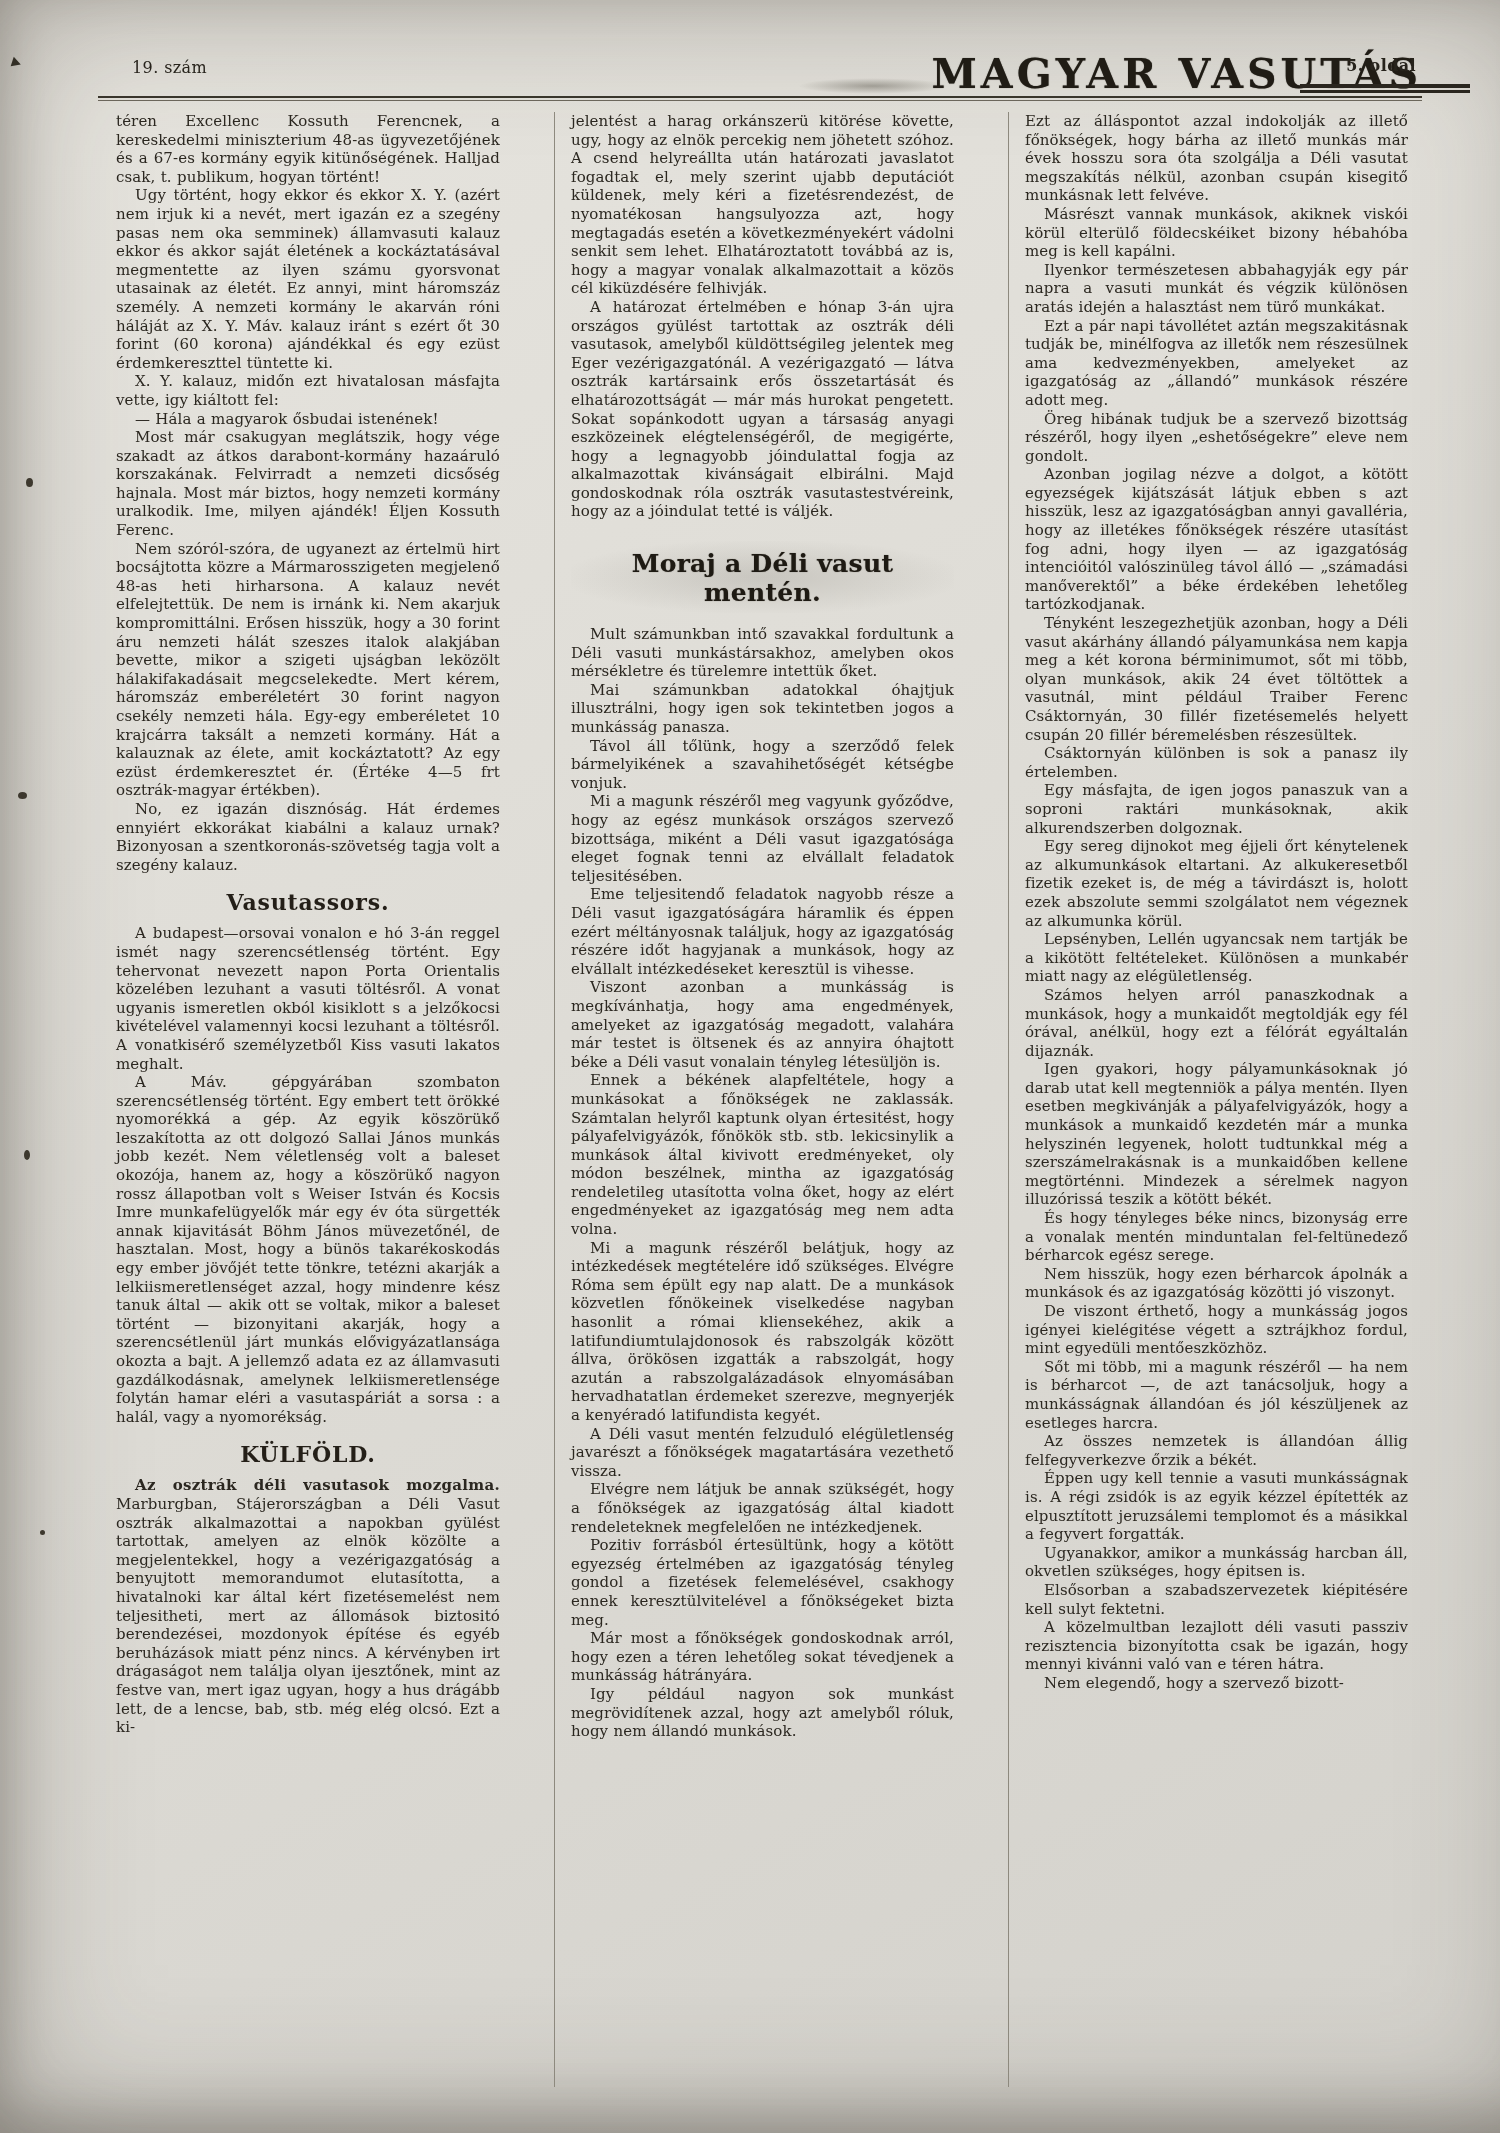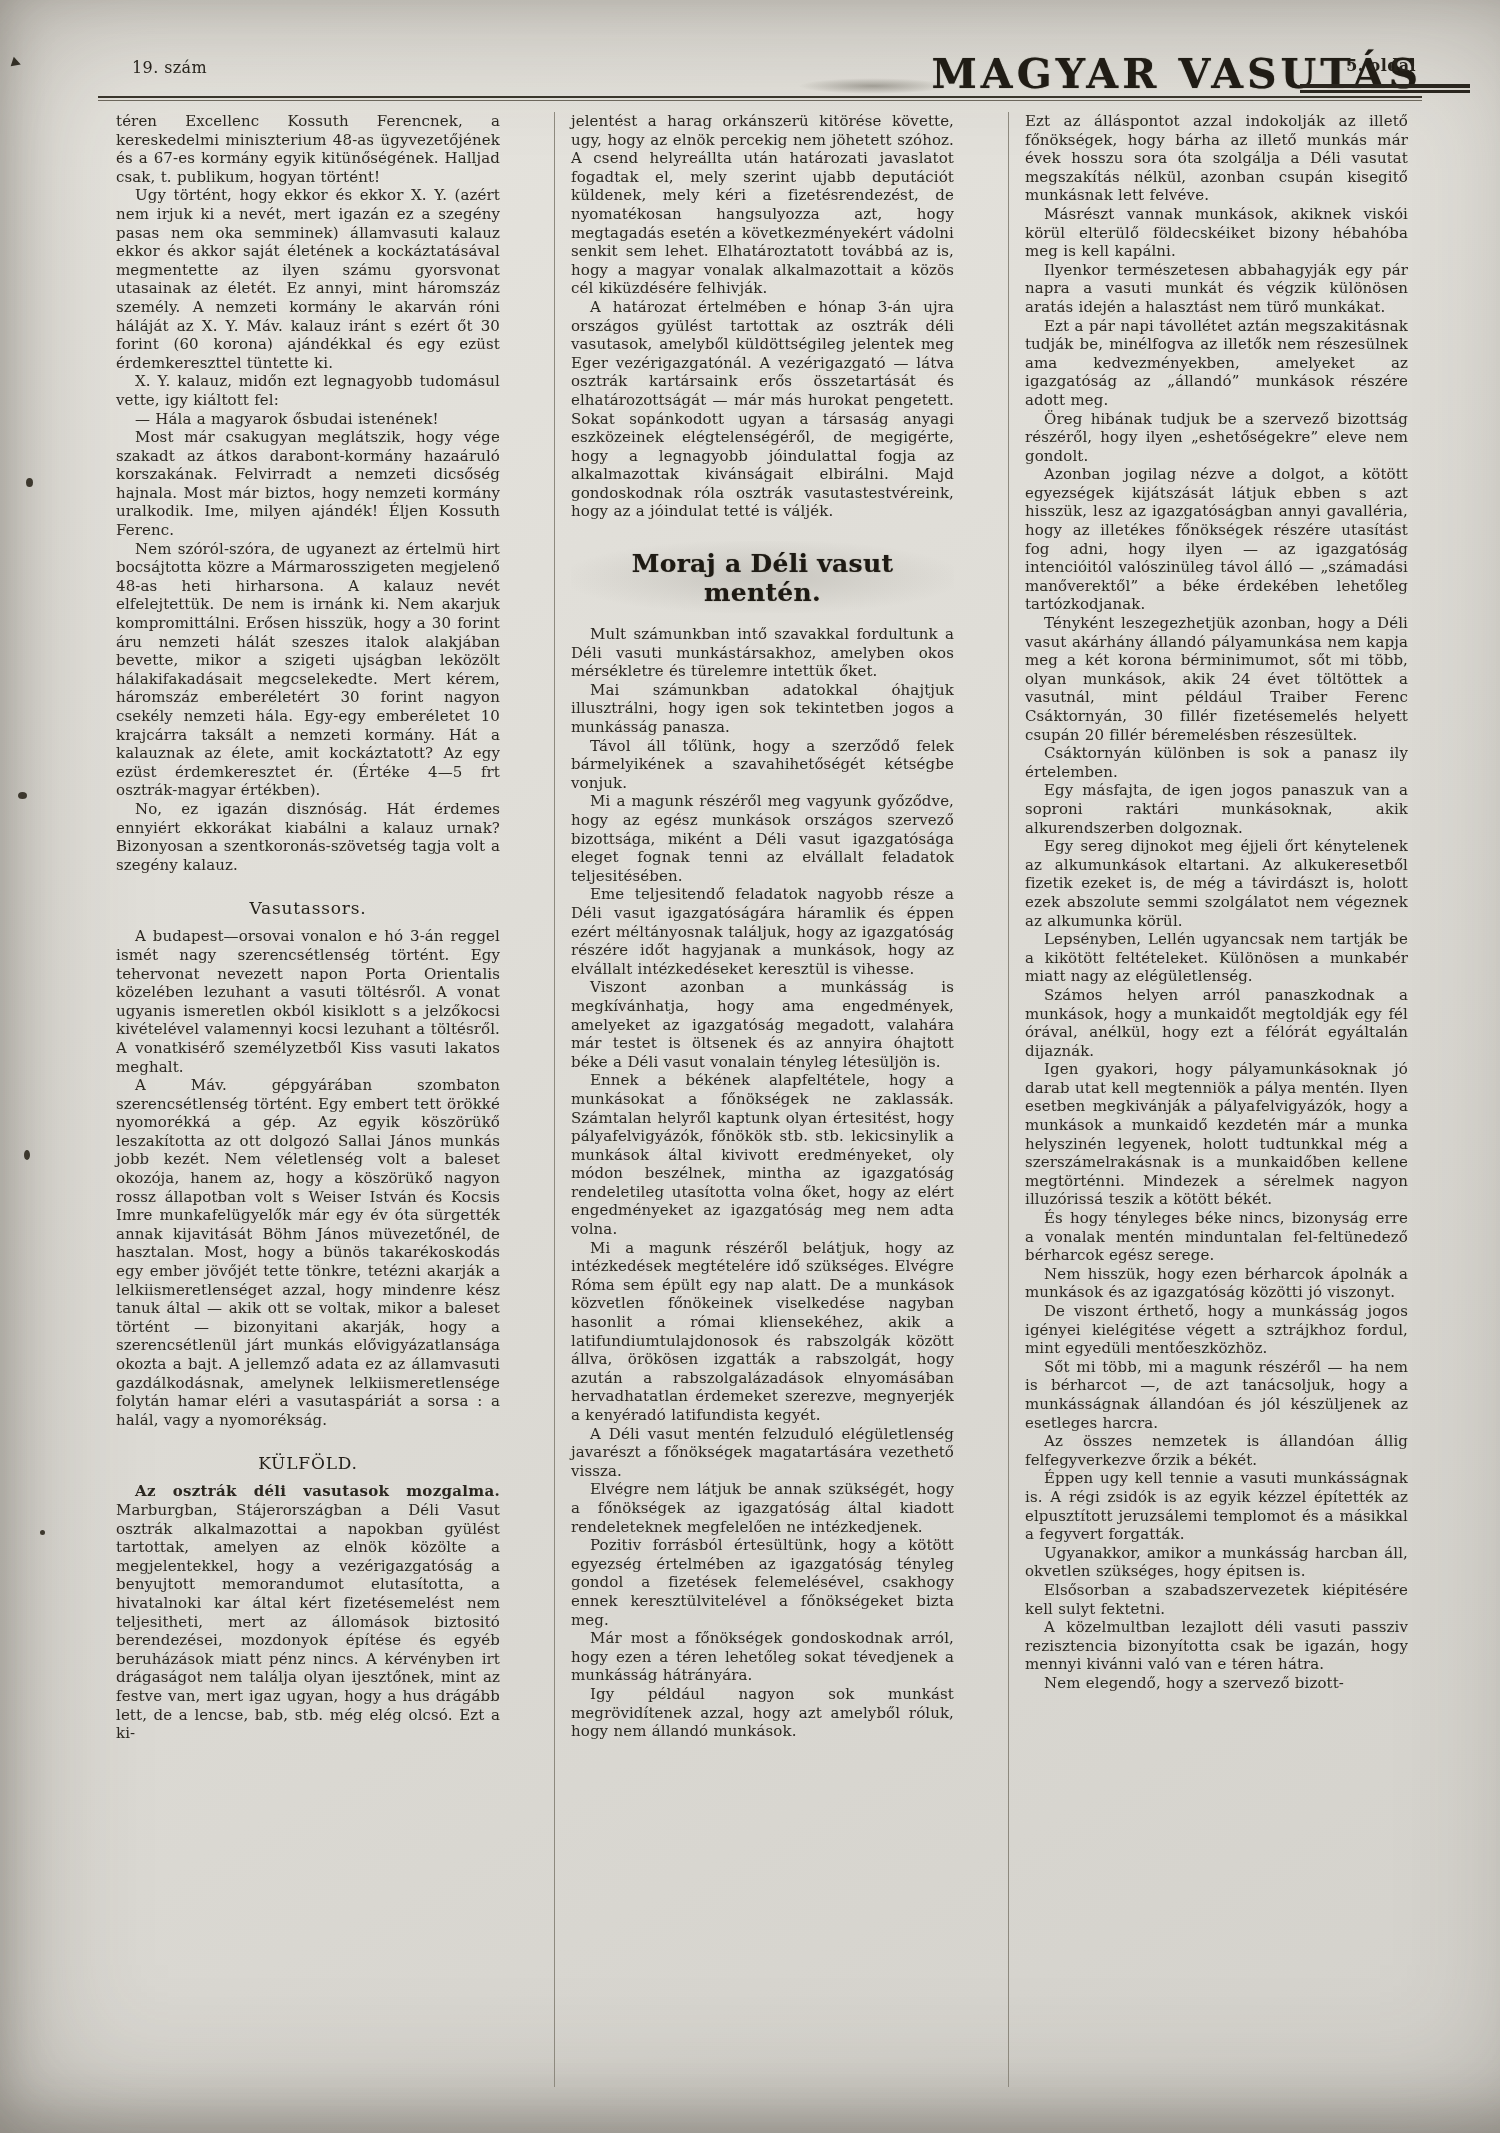--- a/index.html
+++ b/index.html
@@ -44,22 +44,22 @@
   }
   .col + .col{border-left:1px solid #8d897e;}
   p.para{
     margin:0;text-indent:19px;text-align:justify;
     font-size:15px;line-height:1.24;letter-spacing:.1px;word-spacing:.4px;
     color:#2b2720;
   }
   p.para.noindent{text-indent:0;}
   p.para b{letter-spacing:.3px;}
   .sec-head{
-    text-align:center;font-weight:normal;font-size:17px;letter-spacing:.8px;
-    margin:24px 0 9px;color:#241f18;
+    text-align:center;font-weight:bold;font-size:22px;letter-spacing:.8px;
+    margin:15px 0 9px;color:#241f18;
   }
   .big-head{
     font-weight:bold;font-size:25px;letter-spacing:.3px;text-align:center;
     margin:20px 0 12px;padding:8px 2px 6px;color:#1e1a13;
     background:radial-gradient(ellipse at center,rgba(55,50,40,.14),rgba(55,50,40,0) 75%);
     text-shadow:0 0 1px rgba(30,26,19,.55);
   }
   
   .speck{position:absolute;background:#3d382e;border-radius:50%;}
   .arrow-speck{
@@ -85,21 +85,21 @@
   </div>
   <div class="hdr-heavybar"></div>
   <div class="hdr-heavybar2"></div>
   <div class="hdr-rule"></div>
   <div class="hdr-rule2"></div>
 
   <div class="columns">
     <div class="col">
         <p class="para noindent">téren Excellenc Kossuth Ferencnek, a kereskedelmi miniszterium 48-as ügyvezetőjének és a 67-es kormány egyik kitünőségének. Halljad csak, t. publikum, hogyan történt!</p>
         <p class="para">Ugy történt, hogy ekkor és ekkor X. Y. (azért nem irjuk ki a nevét, mert igazán ez a szegény pasas nem oka semminek) államvasuti kalauz ekkor és akkor saját életének a kockáztatásával megmentette az ilyen számu gyorsvonat utasainak az életét. Ez annyi, mint háromszáz személy. A nemzeti kormány le akarván róni háláját az X. Y. Máv. kalauz iránt s ezért őt 30 forint (60 korona) ajándékkal és egy ezüst érdemkereszttel tüntette ki.</p>
-        <p class="para">X. Y. kalauz, midőn ezt legnagyobb tudomásul vette, igy kiáltott fel:</p>
+        <p class="para">X. Y. kalauz, midőn ezt hivatalosan másfajta vette, igy kiáltott fel:</p>
         <p class="para">— Hála a magyarok ősbudai istenének!</p>
         <p class="para">Most már csakugyan meglátszik, hogy vége szakadt az átkos darabont-kormány hazaáruló korszakának. Felvirradt a nemzeti dicsőség hajnala. Most már biztos, hogy nemzeti kormány uralkodik. Ime, milyen ajándék! Éljen Kossuth Ferenc.</p>
         <p class="para">Nem szóról-szóra, de ugyanezt az értelmü hirt bocsájtotta közre a Mármarosszigeten megjelenő 48-as heti hirharsona. A kalauz nevét elfelejtettük. De nem is irnánk ki. Nem akarjuk kompromittálni. Erősen hisszük, hogy a 30 forint áru nemzeti hálát szeszes italok alakjában bevette, mikor a szigeti ujságban leközölt hálakifakadásait megcselekedte. Mert kérem, háromszáz emberéletért 30 forint nagyon csekély nemzeti hála. Egy-egy emberéletet 10 krajcárra taksált a nemzeti kormány. Hát a kalauznak az élete, amit kockáztatott? Az egy ezüst érdemkeresztet ér. (Értéke 4—5 frt osztrák-magyar értékben).</p>
         <p class="para">No, ez igazán disznóság. Hát érdemes ennyiért ekkorákat kiabálni a kalauz urnak? Bizonyosan a szentkoronás-szövetség tagja volt a szegény kalauz.</p>
         <div class="sec-head">Vasutassors.</div>
         <p class="para">A budapest—orsovai vonalon e hó 3-án reggel ismét nagy szerencsétlenség történt. Egy tehervonat nevezett napon Porta Orientalis közelében lezuhant a vasuti töltésről. A vonat ugyanis ismeretlen okból kisiklott s a jelzőkocsi kivételével valamennyi kocsi lezuhant a töltésről. A vonatkisérő személyzetből Kiss vasuti lakatos meghalt.</p>
         <p class="para">A Máv. gépgyárában szombaton szerencsétlenség történt. Egy embert tett örökké nyomorékká a gép. Az egyik köszörükő leszakította az ott dolgozó Sallai János munkás jobb kezét. Nem véletlenség volt a baleset okozója, hanem az, hogy a köszörükő nagyon rossz állapotban volt s Weiser István és Kocsis Imre munkafelügyelők már egy év óta sürgették annak kijavitását Böhm János müvezetőnél, de hasztalan. Most, hogy a bünös takarékoskodás egy ember jövőjét tette tönkre, tetézni akarják a lelkiismeretlenséget azzal, hogy mindenre kész tanuk által — akik ott se voltak, mikor a baleset történt — bizonyitani akarják, hogy a szerencsétlenül járt munkás elővigyázatlansága okozta a bajt. A jellemző adata ez az államvasuti gazdálkodásnak, amelynek lelkiismeretlensége folytán hamar eléri a vasutaspáriát a sorsa : a halál, vagy a nyomorékság.</p>
         <div class="sec-head">KÜLFÖLD.</div>
         <p class="para"><b>Az osztrák déli vasutasok mozgalma. </b>Marburgban, Stájerországban a Déli Vasut osztrák alkalmazottai a napokban gyülést tartottak, amelyen az elnök közölte a megjelentekkel, hogy a vezérigazgatóság a benyujtott memorandumot elutasította, a hivatalnoki kar által kért fizetésemelést nem teljesitheti, mert az állomások biztositó berendezései, mozdonyok építése és egyéb beruházások miatt pénz nincs. A kérvényben irt drágaságot nem találja olyan ijesztőnek, mint az festve van, mert igaz ugyan, hogy a hus drágább lett, de a lencse, bab, stb. még elég olcsó. Ezt a ki-</p>
       </div>

